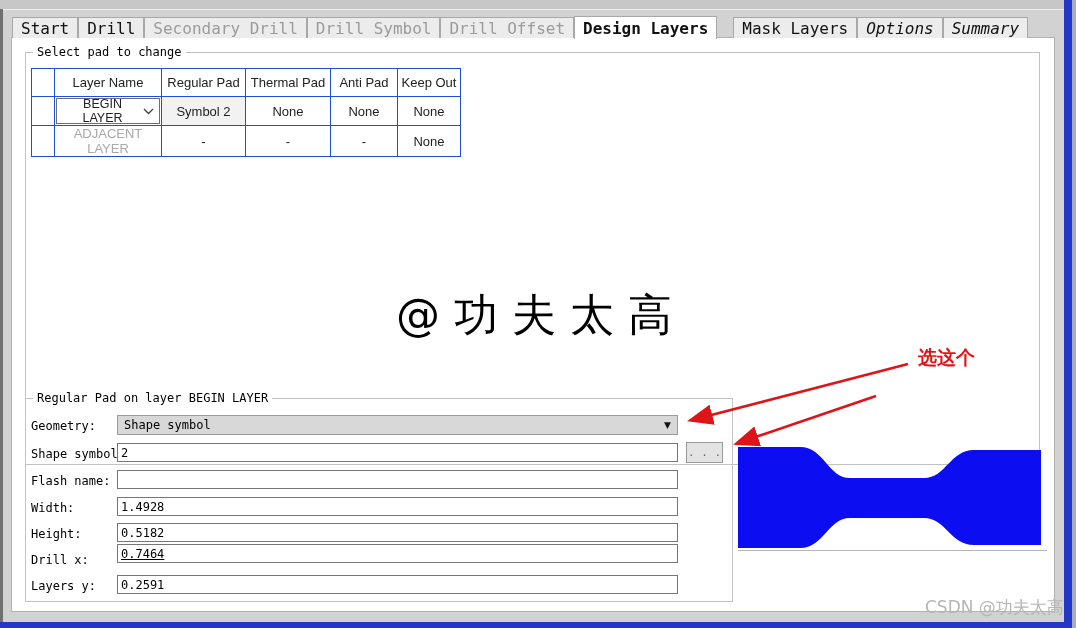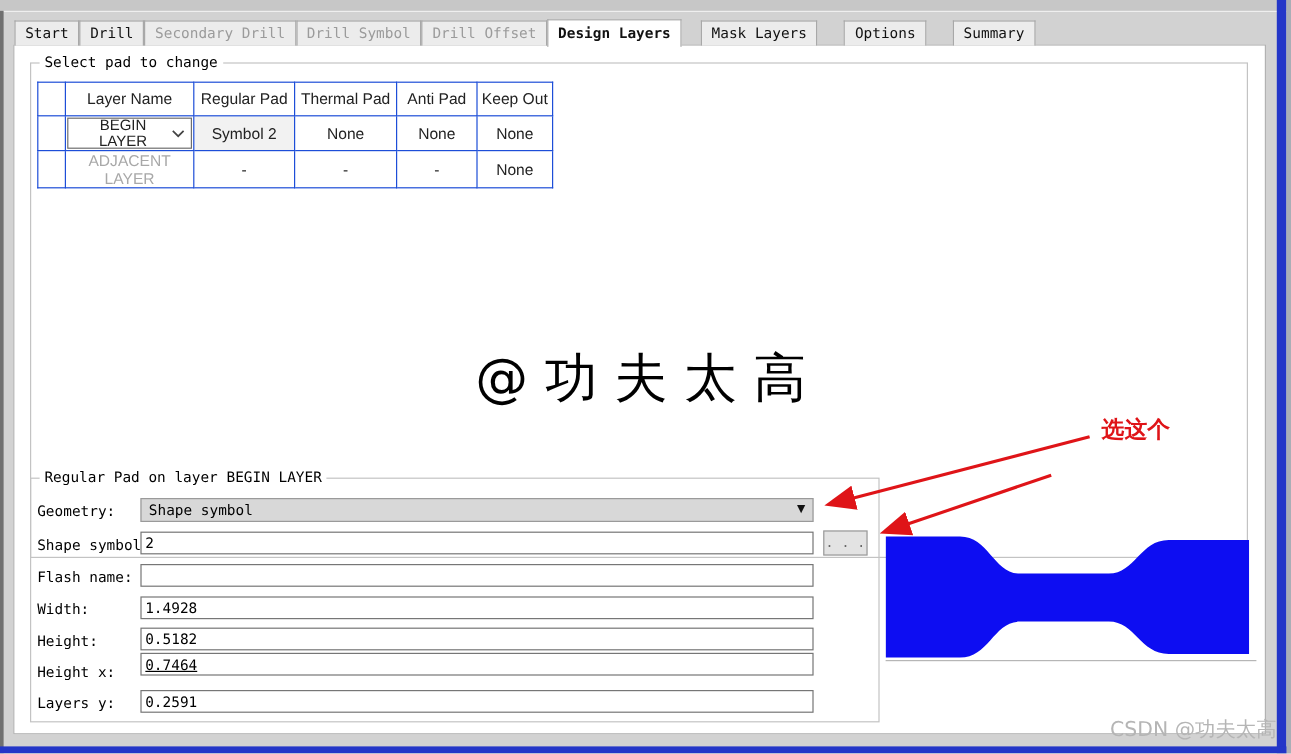--- a/index.html
+++ b/index.html
@@ -10,24 +10,24 @@
   .left-edge{position:absolute;left:0;top:9px;width:3px;height:619px;background:#707070;}
   .right-gray-edge{position:absolute;right:0;top:0;width:4px;height:628px;background:#a9aeb6;}
   .right-blue-edge{position:absolute;right:4px;top:0;width:8px;height:628px;background:#2336c8;}
   .bottom-blue-edge{position:absolute;left:0;bottom:0;width:1072px;height:6px;background:#2336c8;}
   
   .page{position:absolute;left:11px;top:37px;width:1044px;height:575px;background:#ffffff;
         border:1px solid #b2b2b2;box-sizing:border-box;}
   
   .tabbar{position:absolute;left:12px;top:16px;display:flex;align-items:flex-end;z-index:6;}
   .tab{height:21px;line-height:21px;padding:0 8px;background:#ececec;border:1px solid #a8a8a8;
-       border-bottom:none;font-size:12px;color:#111;white-space:nowrap;box-sizing:border-box;}
+       border-bottom:none;font-size:16px;color:#111;white-space:nowrap;box-sizing:border-box;}
   .tab.disabled{color:#9b9b9b;}
   .tab.active{background:#ffffff;height:23px;line-height:23px;font-weight:bold;margin-bottom:-1px;}
-  .tab.gap2{margin-left:16px;} .tab.gap6{margin-left:22px;}
+  .tab.gap2{margin-left:16px;} .tab.gap6{margin-left:0;font-style:italic;}
   
   .groupbox{position:absolute;border:1px solid #c3c3c3;box-sizing:border-box;background:transparent;}
   .group-title{position:absolute;top:-8px;left:7px;background:#ffffff;padding:0 4px;font-size:12px;color:#000;}
   #group-select{left:25px;top:52px;width:1015px;height:413px;}
   #group-regular{left:25px;top:398px;width:708px;height:204px;}
   
   .padtable{position:absolute;left:31px;top:68px;border-collapse:collapse;table-layout:fixed;
             font-family:"Liberation Sans", sans-serif;font-size:13px;color:#222;background:#fff;}
   .padtable td,.padtable th{border:1px solid #1d4ed8;text-align:center;padding:0 2px;overflow:hidden;font-weight:normal;}
   .padtable{border:1px solid #9e9e9e;}
@@ -152,21 +152,21 @@
 
   <span class="f-label" style="top:474px">Flash name:</span>
   <input class="f-input" style="top: 470px;" value="">
 
   <span class="f-label" style="top:501px">Width:</span>
   <input class="f-input" style="top: 497px;" value="1.4928">
 
   <span class="f-label" style="top:527px">Height:</span>
   <input class="f-input" style="top: 523px;" value="0.5182">
 
-  <span class="f-label" style="top:553px">Height x:</span>
+  <span class="f-label" style="top:553px">Drill x:</span>
   <input class="f-input" style="top: 544px; text-decoration: underline;" value="0.7464">
 
   <span class="f-label" style="top:579px">Layers y:</span>
   <input class="f-input" style="top: 575px;" value="0.2591">
 
   <svg class="preview-svg" width="303" height="104" viewBox="0 0 303 104">
     <path d="M 0,2 H 62 C 86,2 90,33 112,33 H 186 C 208,33 212,5 236,5 H 303 V 100 H 236 C 212,100 208,73 186,73 H 112 C 90,73 86,103 62,103 H 0 Z" fill="#0d0df2"></path>
   </svg>
   <div class="preview-baseline"></div>
 

